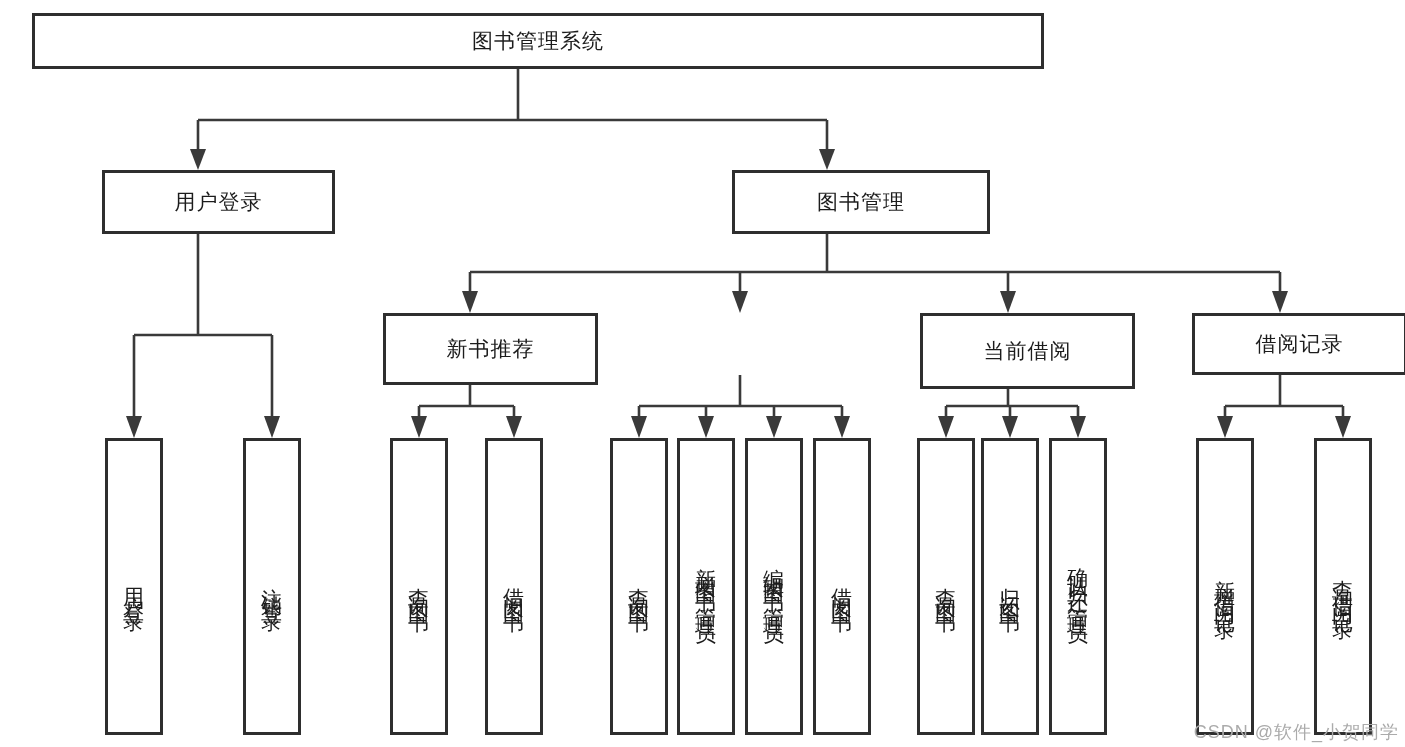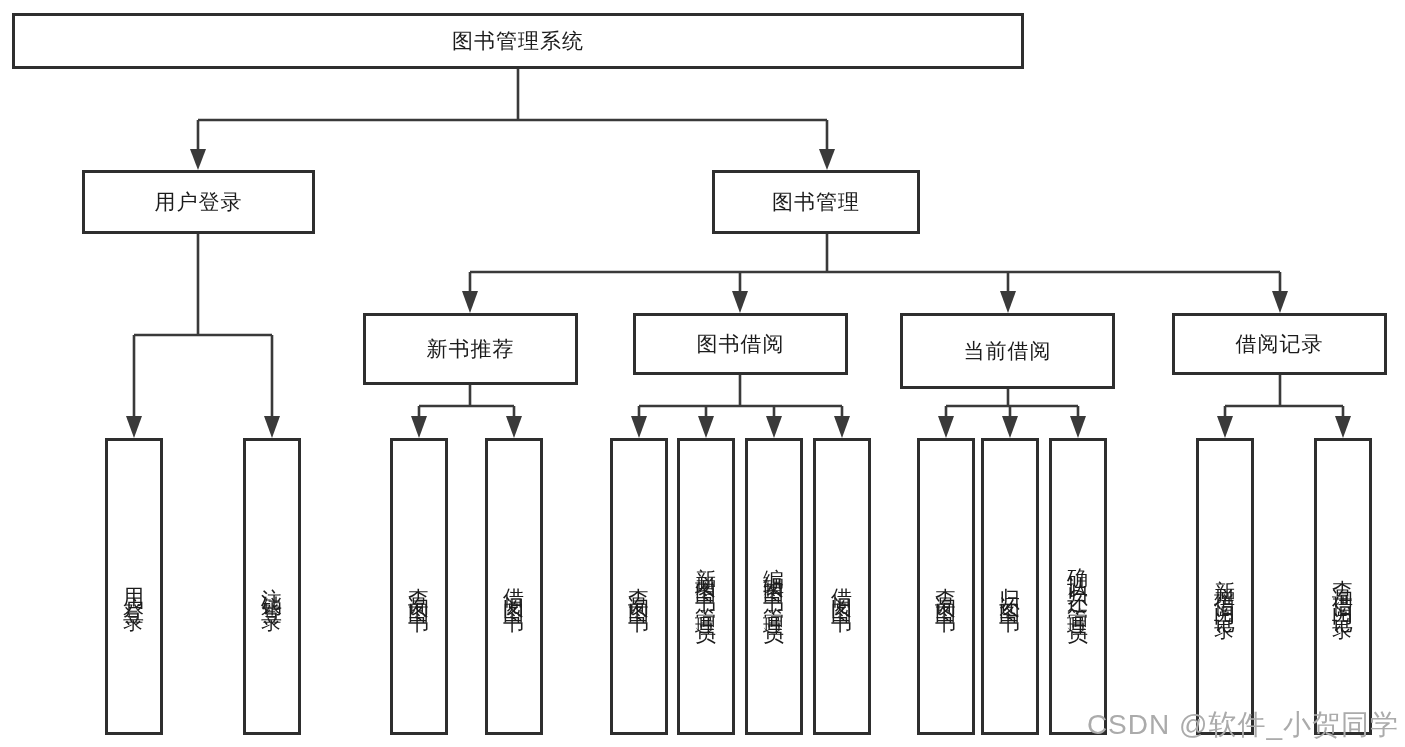--- a/index.html
+++ b/index.html
@@ -30,20 +30,21 @@
     box-sizing: border-box;
     border: 3px solid #2e2e2e;
     background: #ffffff;
     display: flex;
     align-items: center;
     justify-content: center;
     color: #1c1c1c;
     font-size: 21px;
     letter-spacing: 1px;
     white-space: nowrap;
+    margin-left: 20px;
   }
   .leaf {
     position: absolute;
     box-sizing: border-box;
     border: 3px solid #2e2e2e;
     background: #ffffff;
     width: 58px;
     height: 297px;
     top: 438px;
     display: flex;
@@ -56,21 +57,21 @@
     font-size: 21px;
     letter-spacing: 8px;
     color: #1c1c1c;
     white-space: nowrap;
     line-height: 1;
   }
   .watermark {
     position: absolute;
     right: 6px;
     bottom: 3px;
-    font-size: 28px;
+    font-size: 18px;
     color: #ababab;
     letter-spacing: 1px;
     z-index: 10;
     white-space: nowrap;
   }
 </style>
 </head>
 <body>
 
 <div id="stage">
@@ -121,24 +122,23 @@
     <g>
       <path d="M1280,375 V406 M1225,406 H1343 M1225,406 V417 M1343,406 V417"></path>
       <polygon points="1217,416 1233,416 1225,438"></polygon>
       <polygon points="1335,416 1351,416 1343,438"></polygon>
     </g>
   </svg>
 
   <div class="node" style="left:12px; top:13px; width:1012px; height:56px;">图书管理系统</div>
 
   <div class="node" style="left:82px; top:170px; width:233px; height:64px;">用户登录</div>
-  <div class="node" style="left:712px; top:170px; width:208px; height:64px;text-align:center;">图书管理</div>
+  <div class="node" style="left:712px; top:170px; width:258px; height:64px;text-align:center;">图书管理</div>
 
   <div class="node" style="left:363px; top:313px; width:215px; height:72px;">新书推荐</div>
-  <div class="node" style="left:633px; top:313px; width:215px; height:62px;">图书借阅</div>
   <div class="node" style="left:900px; top:313px; width:215px; height:76px;">当前借阅</div>
   <div class="node" style="left:1172px; top:313px; width:215px; height:62px;">借阅记录</div>
 
   <div class="leaf" style="left:105px;">
     <span class="vtext">用户登录</span>
   </div>
   <div class="leaf" style="left:243px;">
     <span class="vtext">注销登录</span>
   </div>
 

